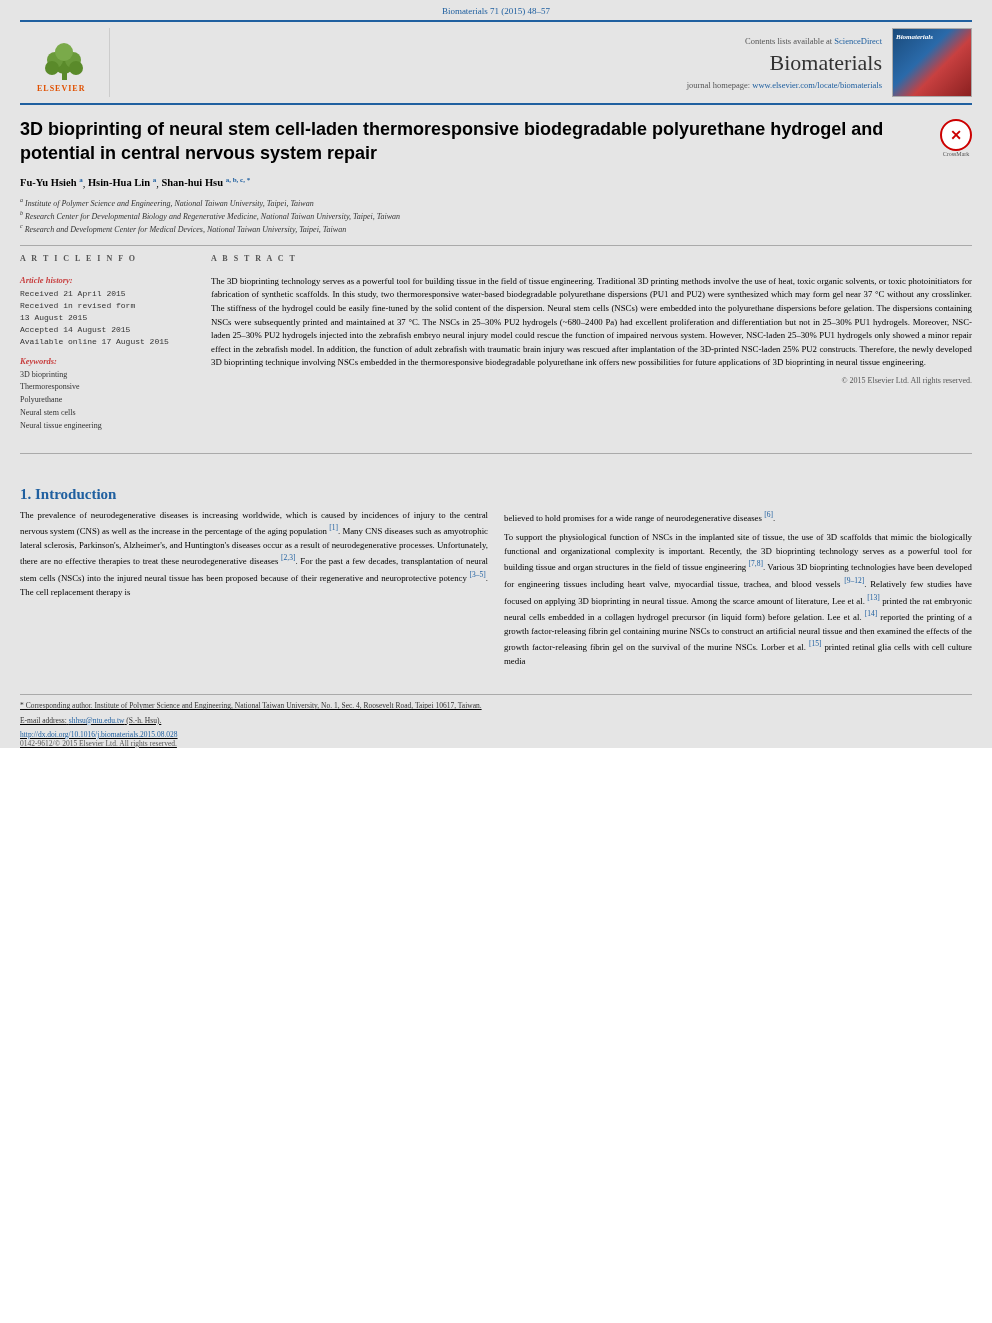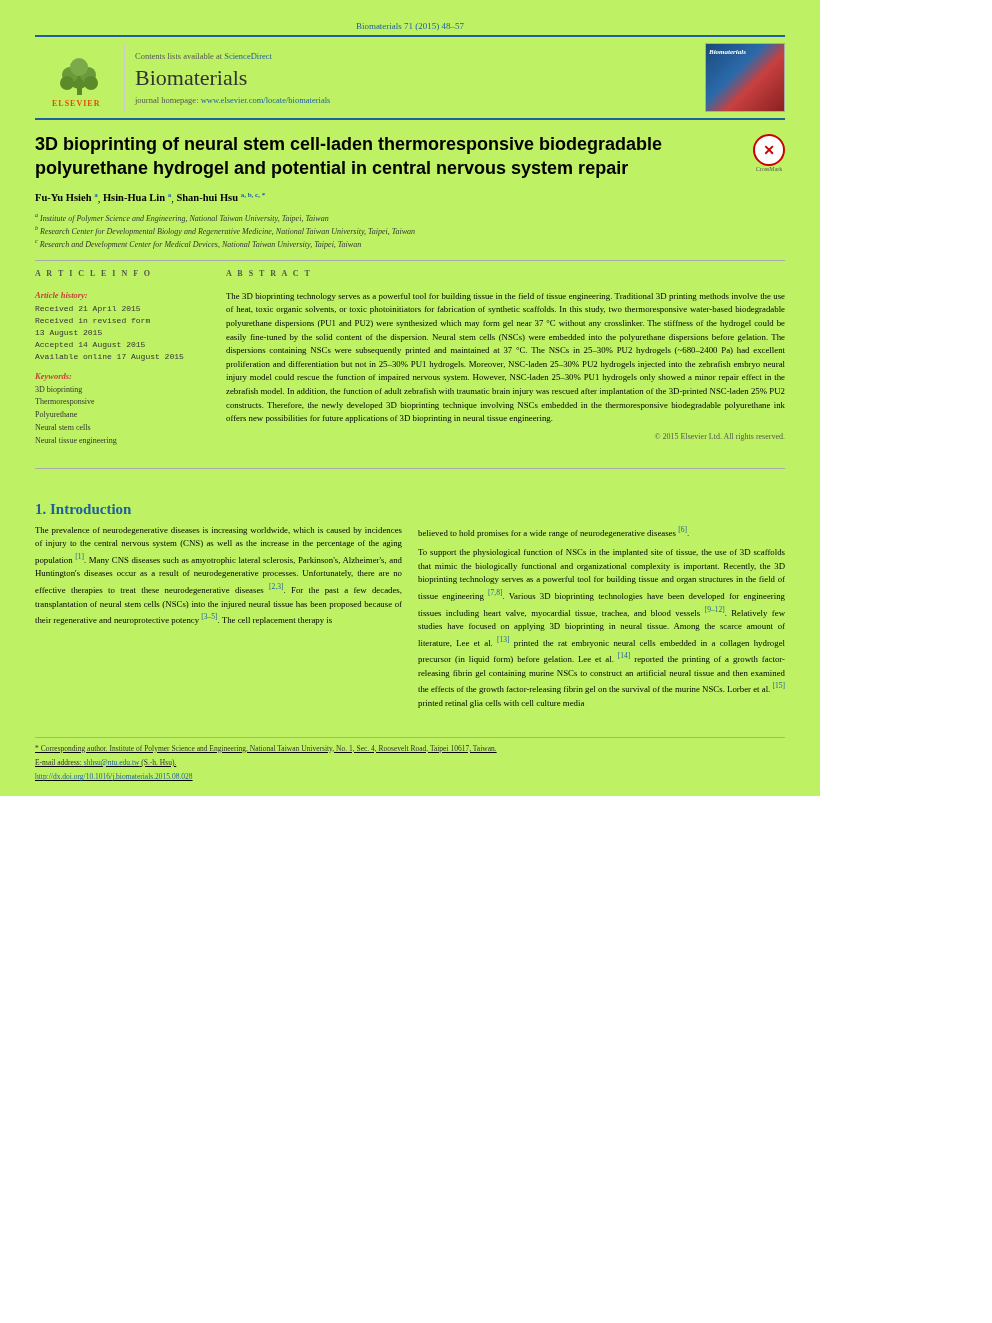--- a/index.html
+++ b/index.html
@@ -6,23 +6,23 @@
     body {
       background: #fff;
       font-family: 'Times New Roman', Times, serif;
       font-size: 9.5px;
       color: #000;
       width: 992px;
       min-height: 1323px;
     }
 
     .page-wrapper {
-      width: 820px;
-      background: #bef264;
-      padding: 15px;
+      width: 992px;
+      background: #e5e5e5;
+      padding: 0;
     }
 
     
     .top-bar {
       text-align: center;
       padding: 6px 0 4px 0;
       font-size: 9px;
       color: #2060a0;
       border-bottom: none;
     }
@@ -62,21 +62,21 @@
       font-weight: bold;
       color: #e05000;
       letter-spacing: 1px;
       margin-top: 2px;
     }
 
     .journal-center {
       flex: 1;
       display: flex;
       flex-direction: column;
-      align-items: flex-start;
+      align-items: flex-end;
       justify-content: center;
       padding: 4px 10px;
     }
 
     .sciencedirect-line {
       font-size: 8.5px;
       color: #555;
       margin-bottom: 4px;
     }
 
@@ -472,15 +472,16 @@
       <span>* Corresponding author. Institute of Polymer Science and Engineering, National Taiwan University, No. 1, Sec. 4, Roosevelt Road, Taipei 10617, Taiwan.</span>
     </div>
     <div class="footnote-text">
       <span>E-mail address:</span>
       <a class="footnote-email">shhsu@ntu.edu.tw</a>
       <span>(S.-h. Hsu).</span>
     </div>
     <div class="doi-line">
       <a class="footnote-email">http://dx.doi.org/10.1016/j.biomaterials.2015.08.028</a>
     </div>
+    <div class="issn-line">0142-9612/© 2015 Elsevier Ltd. All rights reserved.</div>
   </div>
 
 </div>
 
 </body></html>

